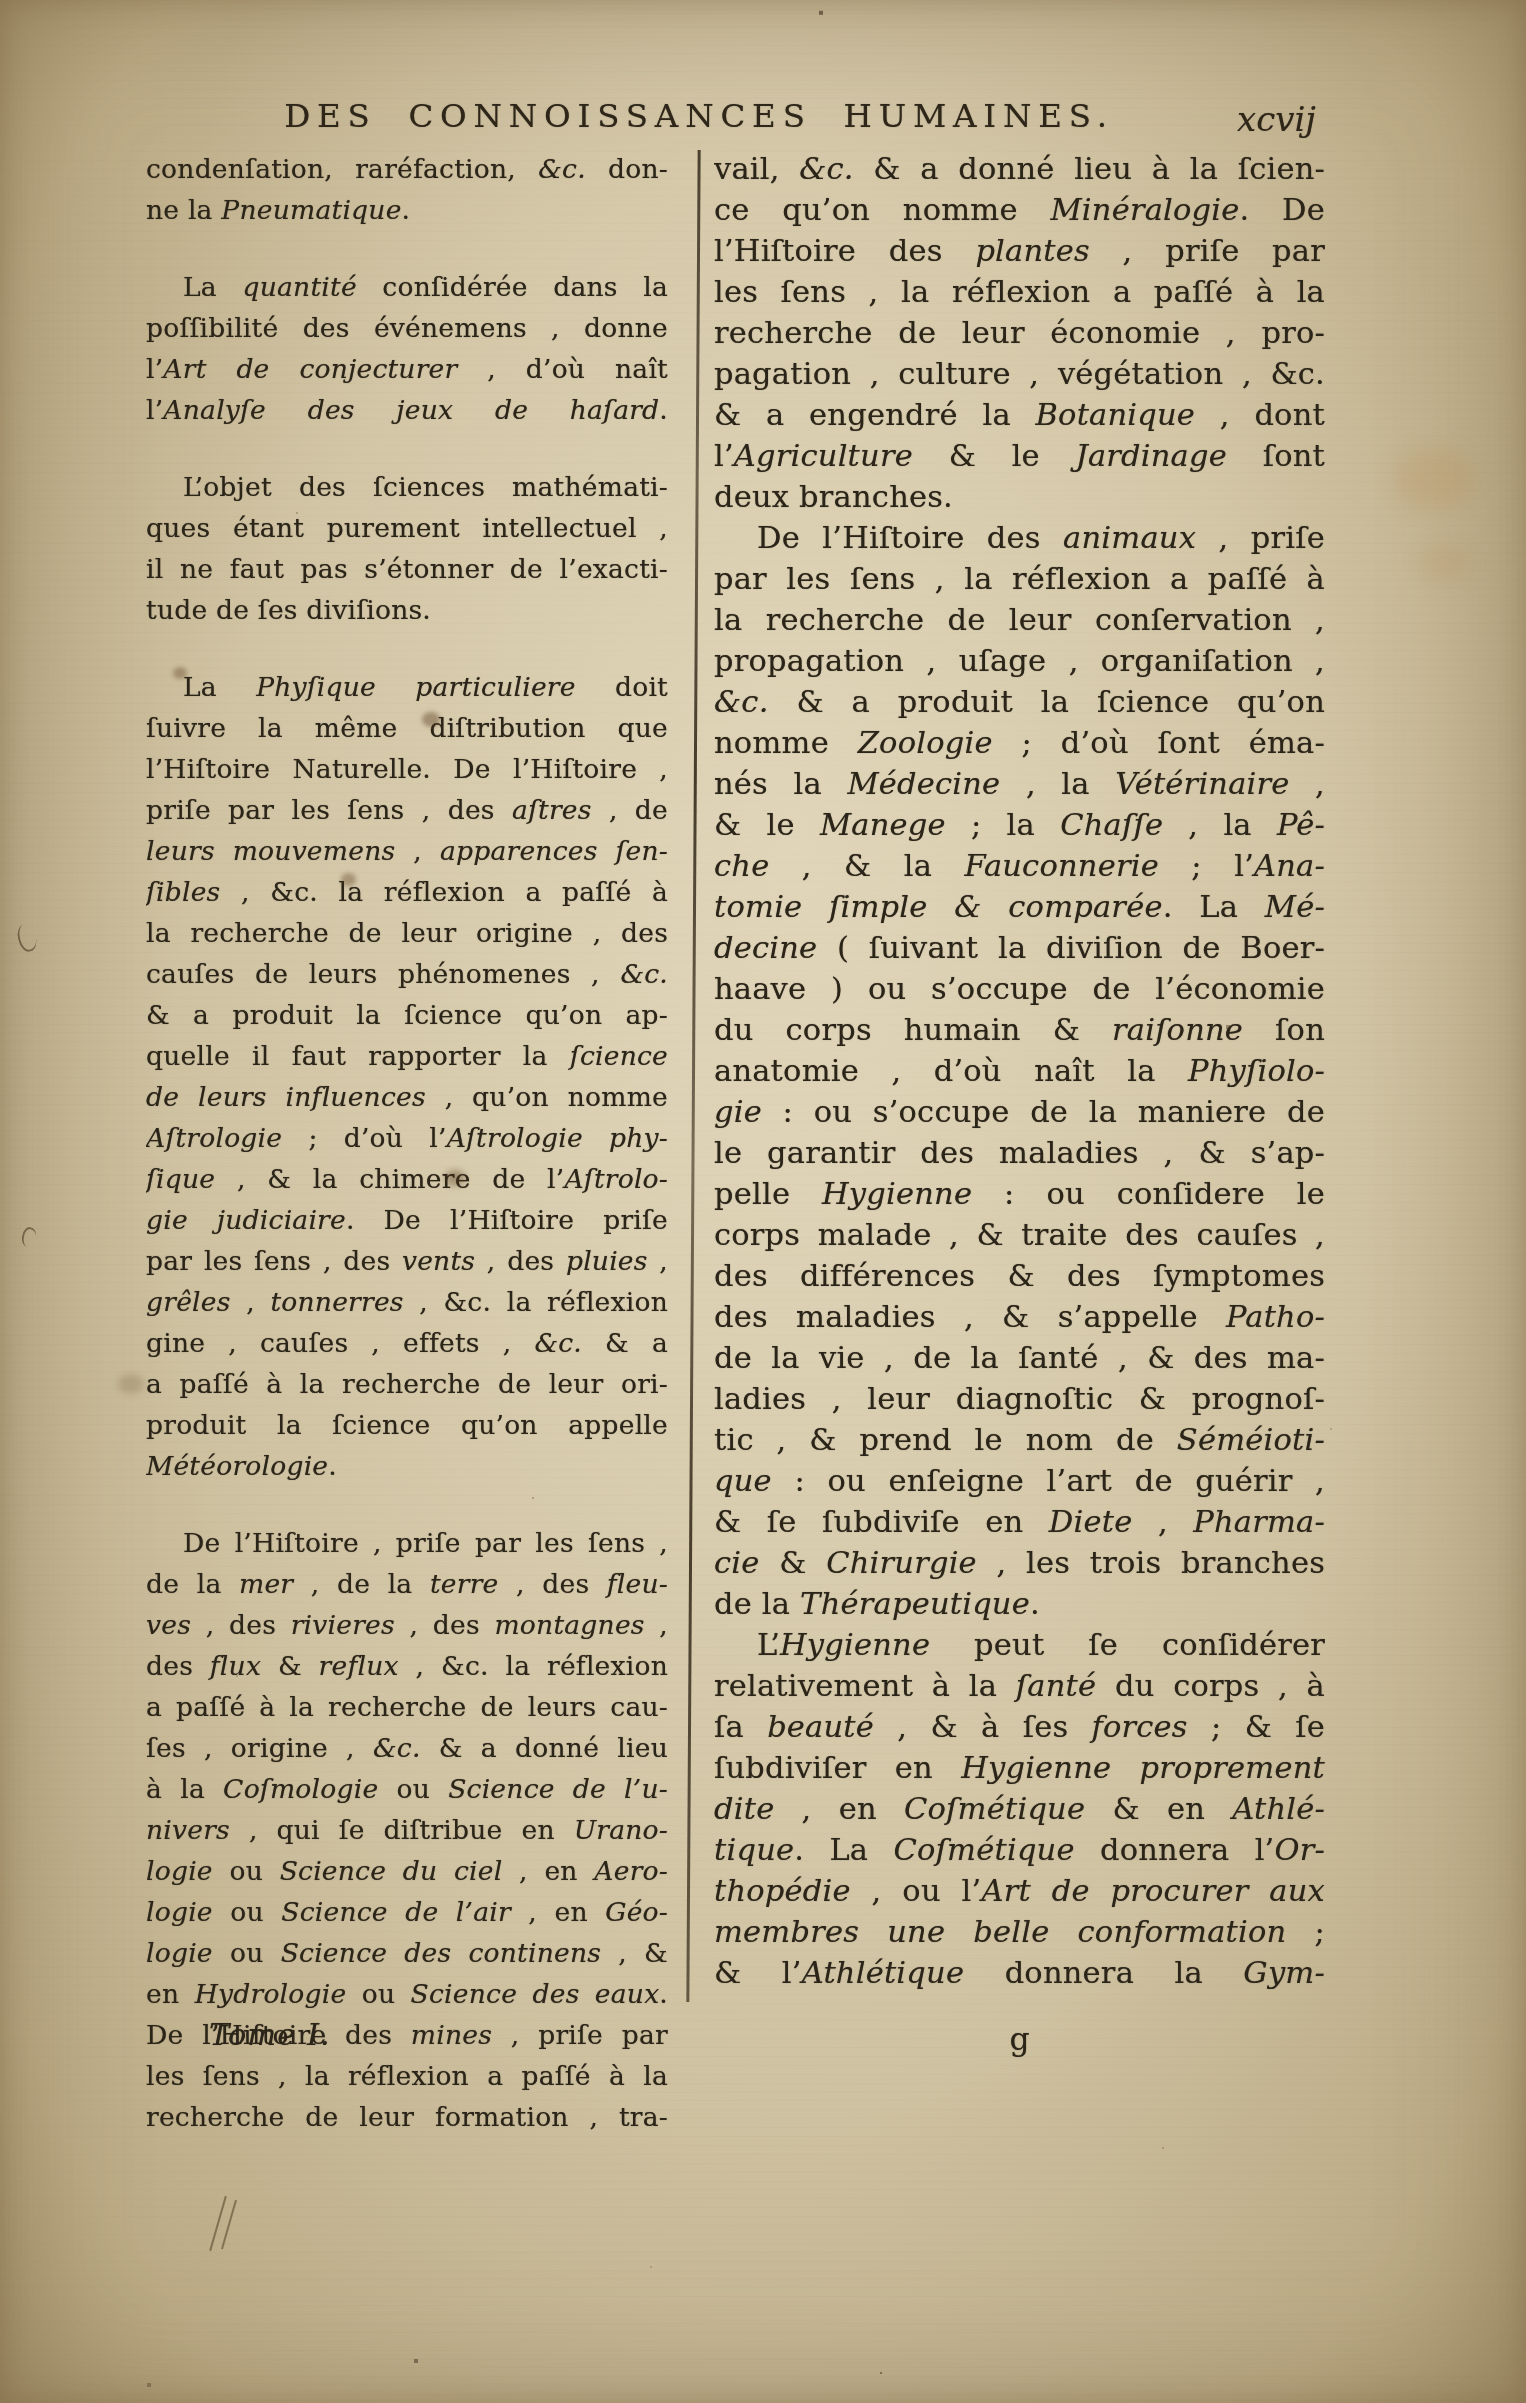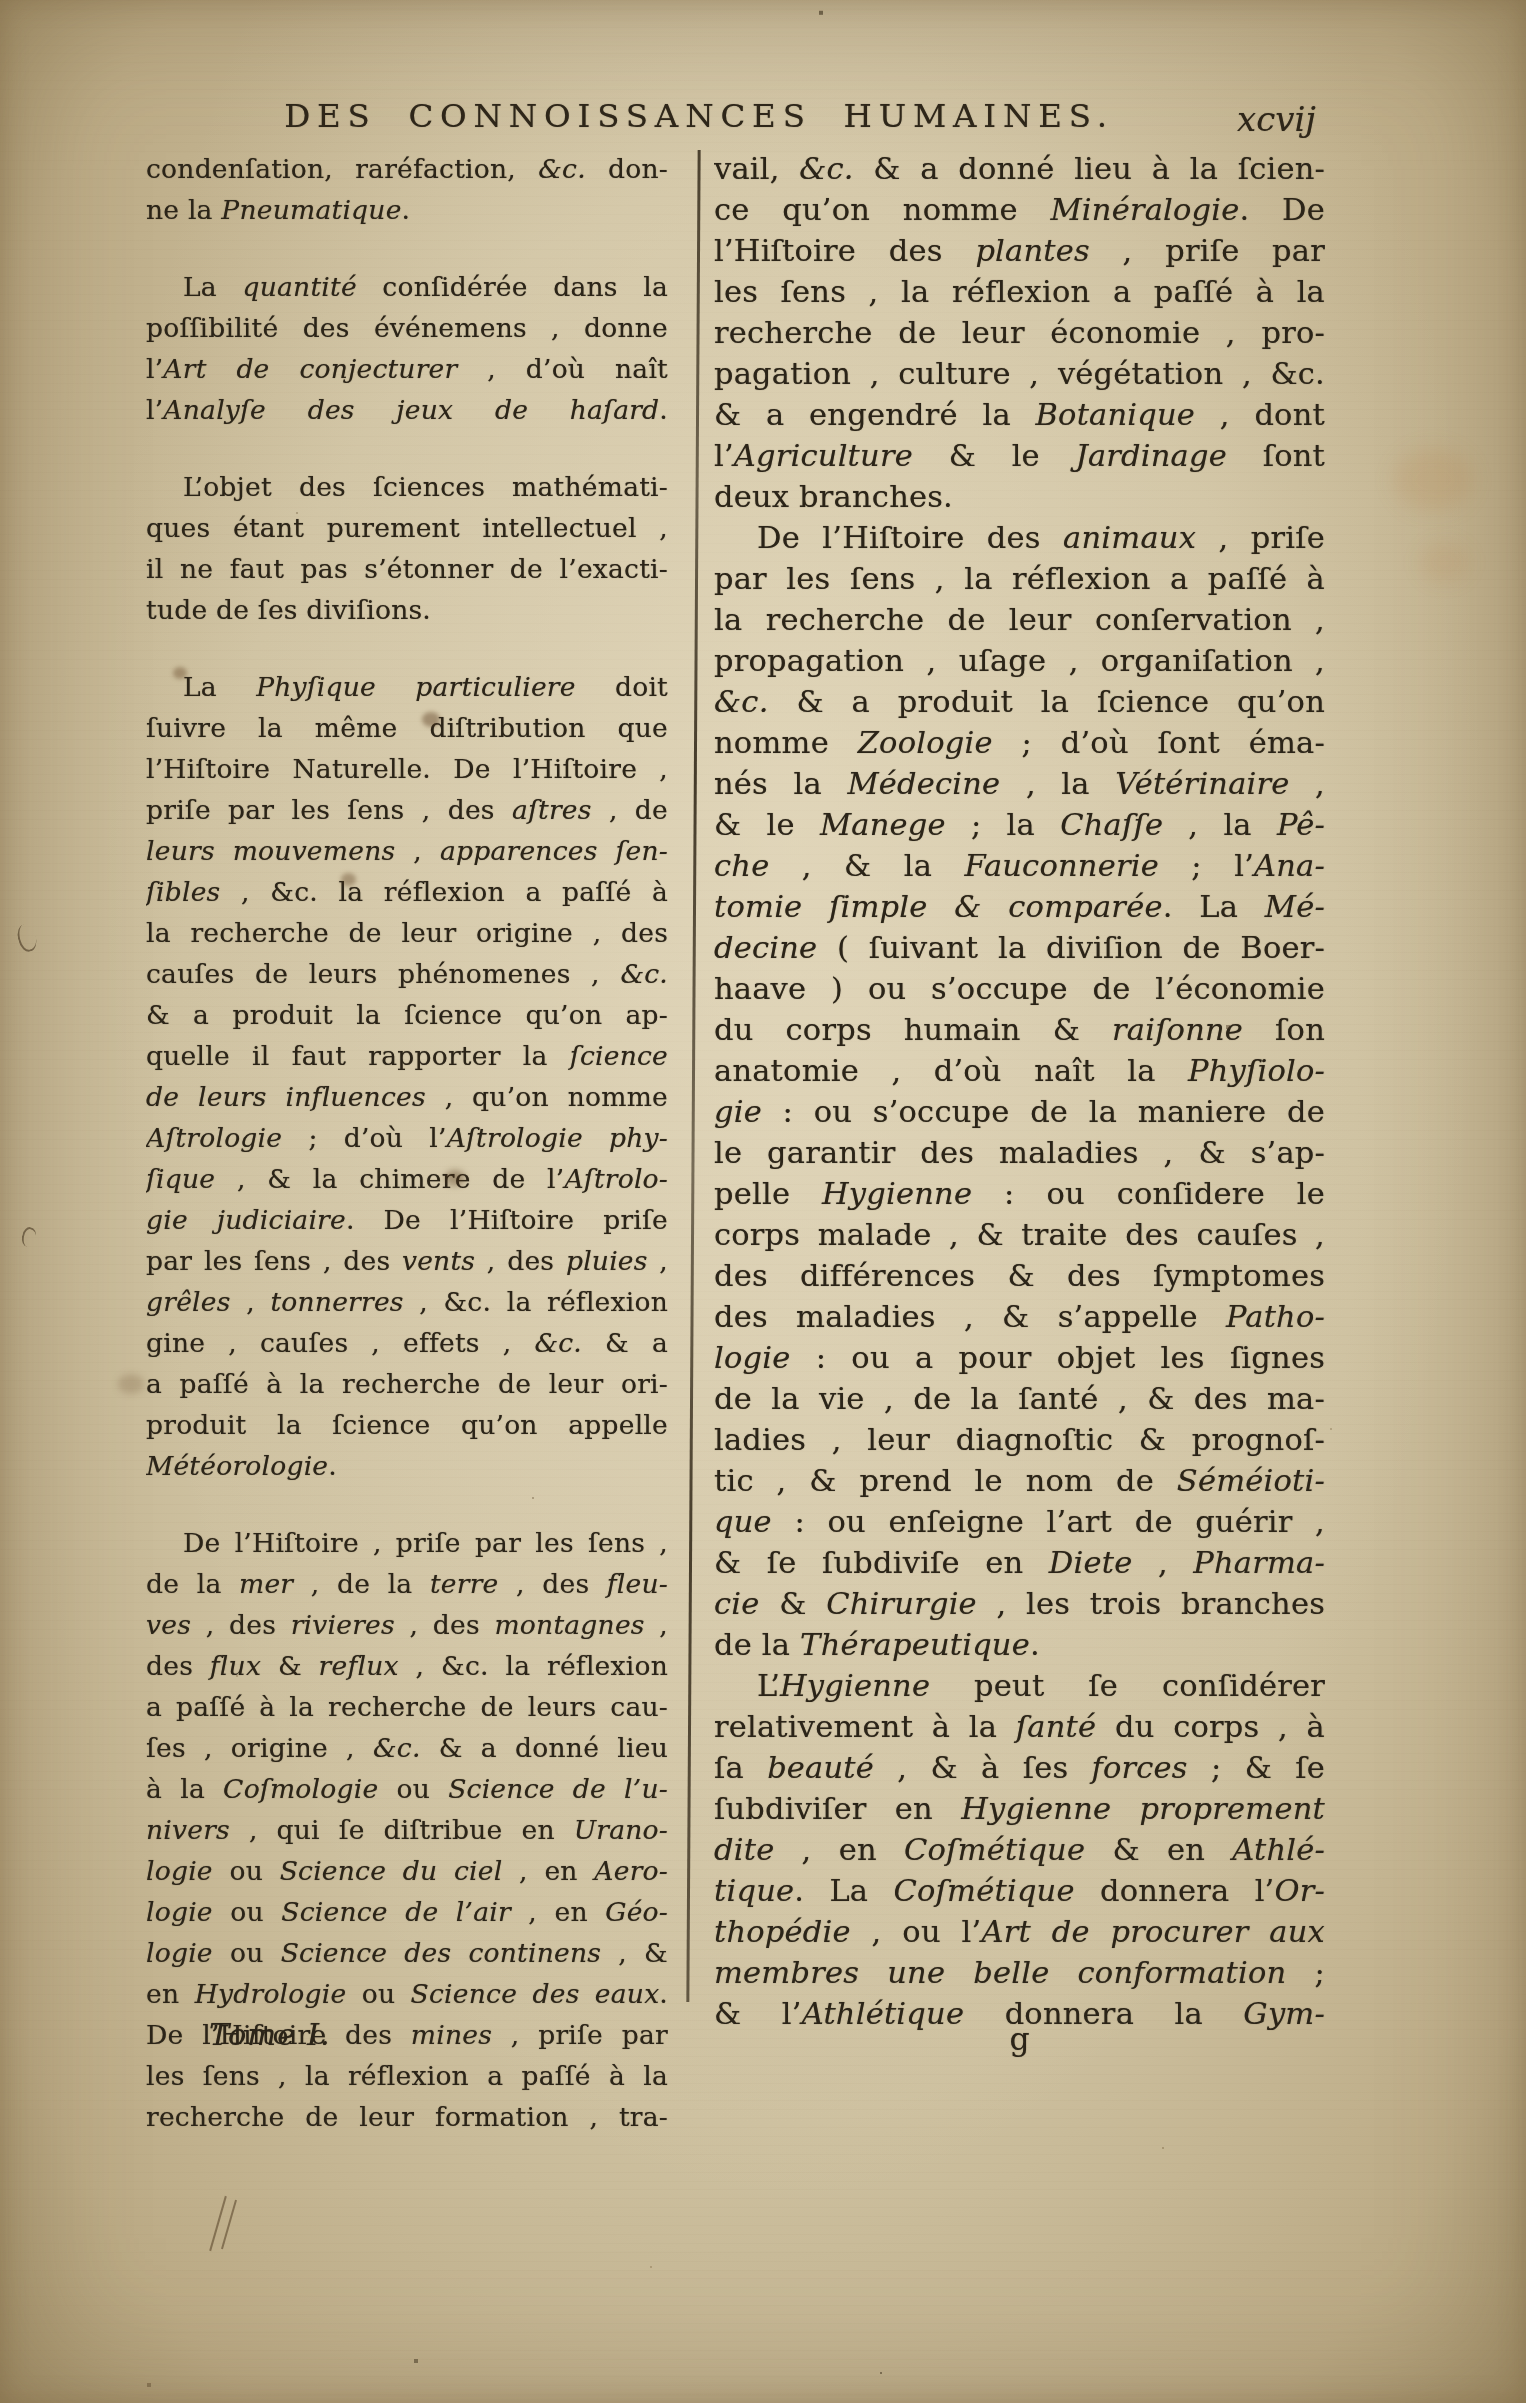--- a/index.html
+++ b/index.html
@@ -166,21 +166,20 @@
       <div class="line"><i>decine</i> ( ſuivant la diviſion de Boer-</div>
       <div class="line">haave ) ou s’occupe de l’économie</div>
       <div class="line">du corps humain &amp; <i>raiſonne</i> ſon</div>
       <div class="line">anatomie , d’où naît la <i>Phyſiolo-</i></div>
       <div class="line"><i>gie</i> : ou s’occupe de la maniere de</div>
       <div class="line">le garantir des maladies , &amp; s’ap-</div>
       <div class="line">pelle <i>Hygienne</i> : ou conſidere le</div>
       <div class="line">corps malade , &amp; traite des cauſes ,</div>
       <div class="line">des différences &amp; des ſymptomes</div>
       <div class="line">des maladies , &amp; s’appelle <i>Patho-</i></div>
-      <div class="line"><i>logie</i> : ou a pour objet les ſignes</div>
       <div class="line">de la vie , de la ſanté , &amp; des ma-</div>
       <div class="line">ladies , leur diagnoſtic &amp; prognoſ-</div>
       <div class="line">tic , &amp; prend le nom de <i>Séméioti-</i></div>
       <div class="line"><i>que</i> : ou enſeigne l’art de guérir ,</div>
       <div class="line">&amp; ſe ſubdiviſe en <i>Diete</i> , <i>Pharma-</i></div>
       <div class="line"><i>cie</i> &amp; <i>Chirurgie</i> , les trois branches</div>
       <div class="line rag">de la <i>Thérapeutique</i>.</div>
       <div class="line ind">L’<i>Hygienne</i> peut ſe conſidérer</div>
       <div class="line">relativement à la <i>ſanté</i> du corps , à</div>
       <div class="line">ſa <i>beauté</i> , &amp; à ſes <i>forces</i> ; &amp; ſe</div>

